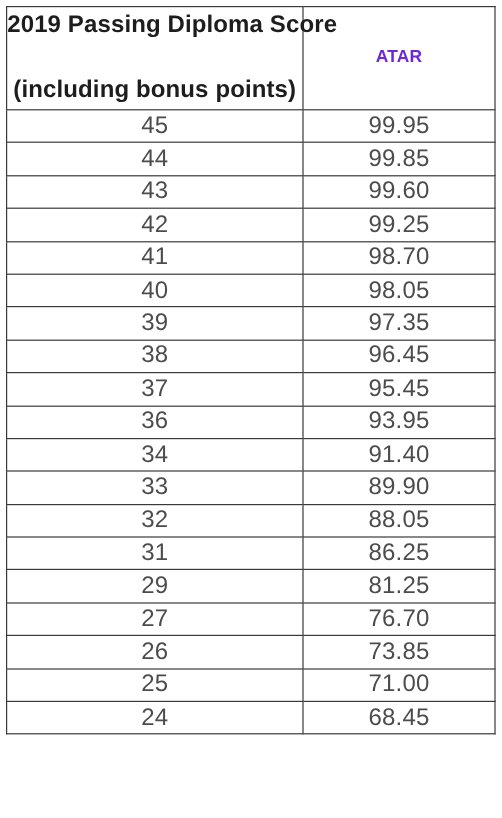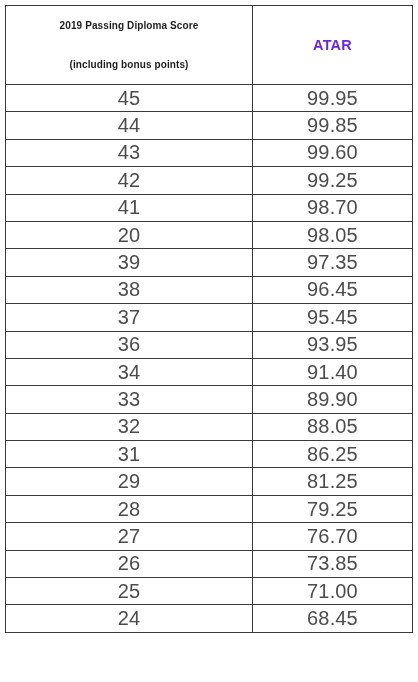--- a/index.html
+++ b/index.html
@@ -39,21 +39,21 @@
     border: 1px solid #3a3a3a;
     text-align: center;
     vertical-align: middle;
     padding: 0;
     background: #ffffff;
   }
 
   th.header-cell {
     height: 78px;
     color: #1d1d1d;
-    font-size: 10px;
+    font-size: 20px;
     font-weight: 600;
     line-height: 1.55;
     letter-spacing: 0.1px;
     padding: 0 6px;
   }
   th.header-cell .hdr-line {
     display: block;
     white-space: nowrap;
   }
   th.header-cell .hdr-line + .hdr-line {
@@ -108,21 +108,21 @@
           </tr>
           <tr>
             <td class="data-cell">42</td>
             <td class="data-cell">99.25</td>
           </tr>
           <tr>
             <td class="data-cell">41</td>
             <td class="data-cell">98.70</td>
           </tr>
           <tr>
-            <td class="data-cell">20</td>
+            <td class="data-cell">40</td>
             <td class="data-cell">98.05</td>
           </tr>
           <tr>
             <td class="data-cell">39</td>
             <td class="data-cell">97.35</td>
           </tr>
           <tr>
             <td class="data-cell">38</td>
             <td class="data-cell">96.45</td>
           </tr>
@@ -148,24 +148,20 @@
           </tr>
           <tr>
             <td class="data-cell">31</td>
             <td class="data-cell">86.25</td>
           </tr>
           <tr>
             <td class="data-cell">29</td>
             <td class="data-cell">81.25</td>
           </tr>
           <tr>
-            <td class="data-cell">28</td>
-            <td class="data-cell">79.25</td>
-          </tr>
-          <tr>
             <td class="data-cell">27</td>
             <td class="data-cell">76.70</td>
           </tr>
           <tr>
             <td class="data-cell">26</td>
             <td class="data-cell">73.85</td>
           </tr>
           <tr>
             <td class="data-cell">25</td>
             <td class="data-cell">71.00</td>

